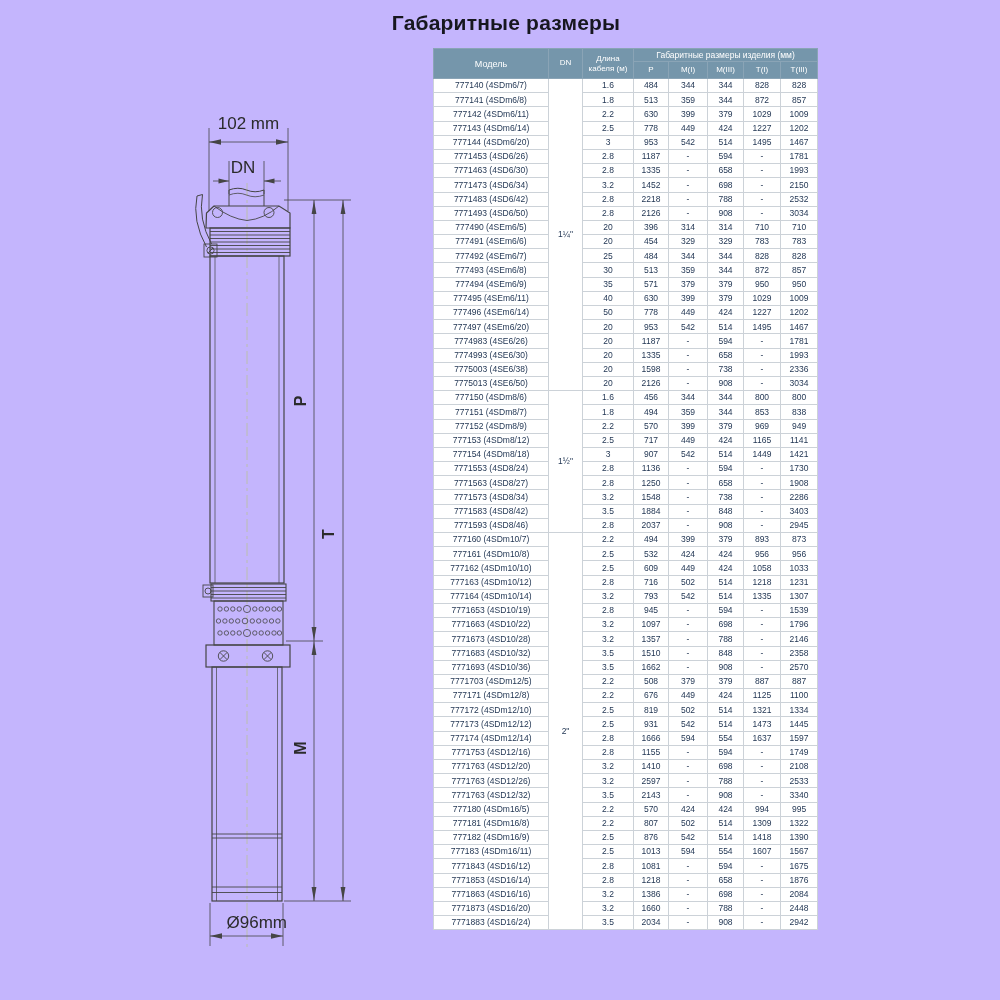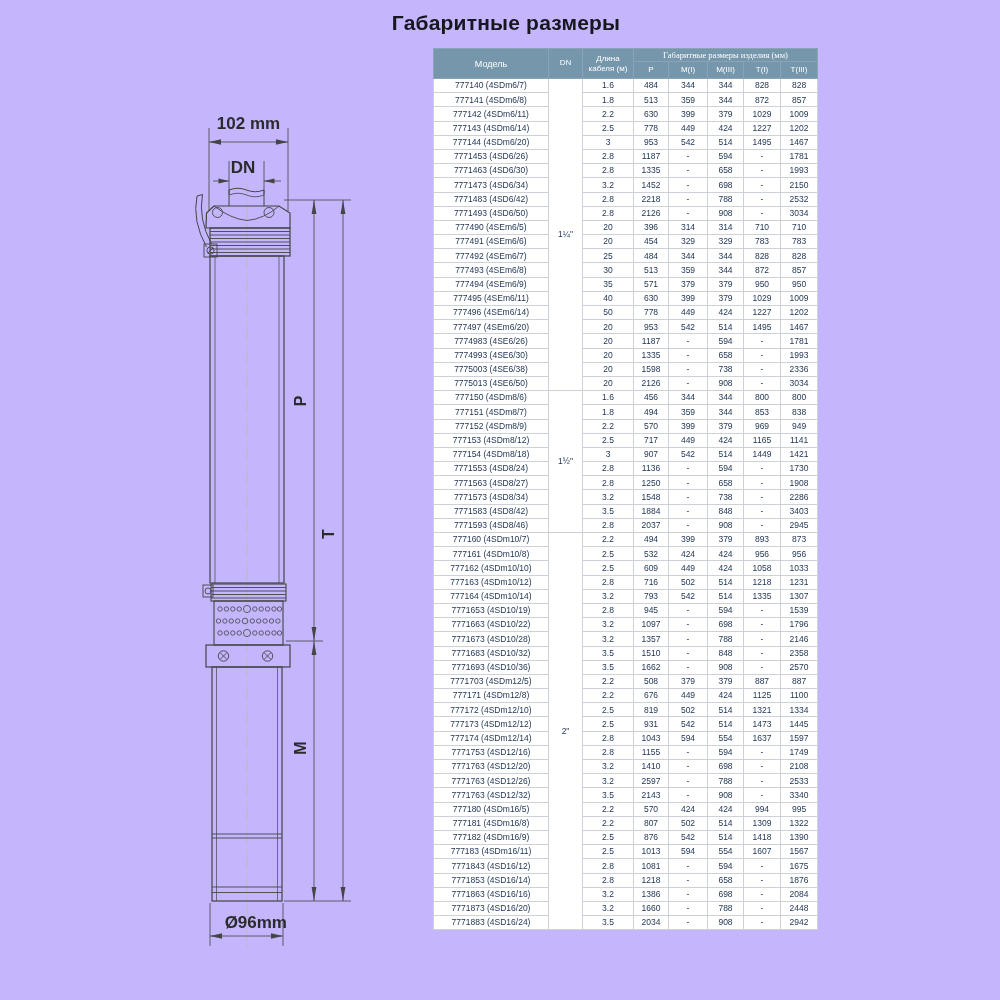--- a/index.html
+++ b/index.html
@@ -6,28 +6,28 @@
   body { width:1000px; height:1000px; background:#ffffff; font-family:"Liberation Sans", sans-serif; }
   .page { position:relative; width:1000px; height:1000px; background:#c4b5fd; overflow:hidden; }
 
   .page-title {
     position:absolute; left:506px; top:11px; transform:translateX(-50%);
     font-size:21px; font-weight:600; color:#17171f; white-space:nowrap; letter-spacing:0.2px;
   }
 
   
   .drawing-svg { position:absolute; left:150px; top:100px; }
-  .dim-label { position:absolute; color:#2b2b2b; font-size:17px; text-align:center; white-space:nowrap;font-weight:bold; }
+  .dim-label { position:absolute; color:#2b2b2b; font-size:17px; text-align:center; white-space:nowrap; }
   .dim-label.rot { transform:rotate(-90deg); font-size:16px; font-weight:600; }
 
   
   .spec-table-wrap { position:absolute; left:433px; top:48px; }
   table { border-collapse:collapse; table-layout:fixed; width:385px; }
   th { background:#7596ab; color:#ffffff; font-weight:400; border:1px solid #8aa4b6; padding:0; }
-  .h-top { font-size:8.5px; height:13px;font-family:Liberation Serif, serif; }
+  .h-top { font-size:8.5px; height:13px; }
   .h-sub { font-size:8px;  height:17px; line-height:1.1; }
   .h-model { font-size:9px; }
   .h-cable { font-size:8px; line-height:1.15; }
   td {
     border:1px solid #ccd2d8; height:14.2px; padding:0;
     font-size:8.5px; color:#1d3250; text-align:center; vertical-align:middle; line-height:1;
     background:#fff;
   }
   td.dn-col { font-size:8.5px; }
 </style>
@@ -629,21 +629,21 @@
             <td>2.5</td>
             <td>931</td>
             <td>542</td>
             <td>514</td>
             <td>1473</td>
             <td>1445</td>
           </tr>
           <tr>
             <td>777174 (4SDm12/14)</td>
             <td>2.8</td>
-            <td>1043</td>
+            <td>1666</td>
             <td>594</td>
             <td>554</td>
             <td>1637</td>
             <td>1597</td>
           </tr>
           <tr>
             <td>7771753 (4SD12/16)</td>
             <td>2.8</td>
             <td>1155</td>
             <td>-</td>

